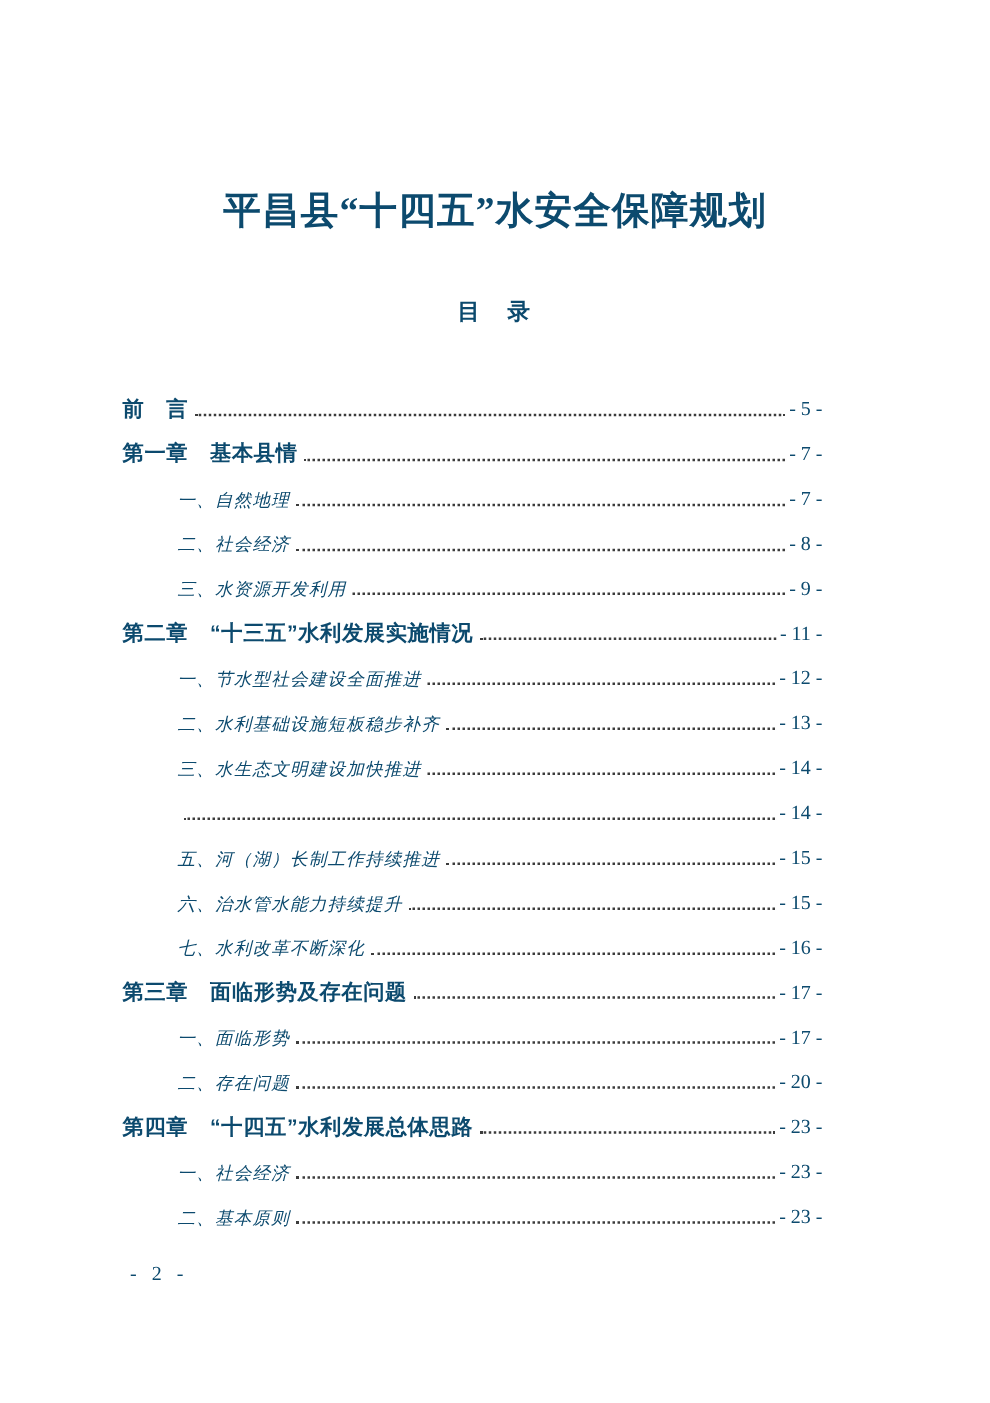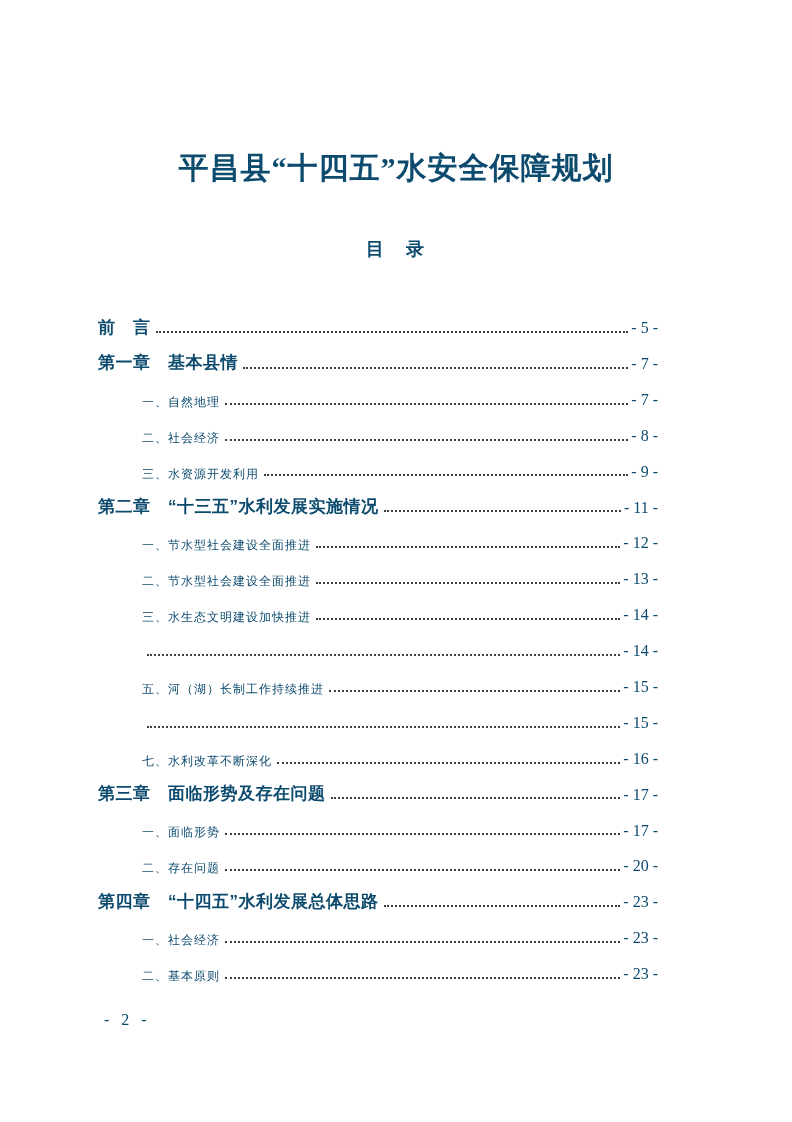--- a/index.html
+++ b/index.html
@@ -64,21 +64,22 @@
     white-space: nowrap;
   }
   .toc-row.chapter .toc-label {
     font-family: "Liberation Sans", sans-serif;
     font-weight: bold;
     font-size: 17px;
     letter-spacing: 0.5px;
   }
   .toc-row.sub .toc-label {
     font-family: "Liberation Serif", serif;
-    font-size: 12px;
+    font-style: italic;
+    font-size: 14px;
     letter-spacing: 1px;
   }
   .toc-leader {
     flex: 1;
     min-width: 12px;
     border-bottom: 2px dotted #3c3c3c;
     margin: 0 3px 4px 5px;
   }
   .toc-page {
     font-family: "Liberation Serif", serif;
@@ -134,39 +135,40 @@
         <span class="toc-label">第二章　“十三五”水利发展实施情况</span>
         <span class="toc-leader"></span>
         <span class="toc-page">- 11 -</span>
       </div>
       <div class="toc-row sub">
         <span class="toc-label">一、节水型社会建设全面推进</span>
         <span class="toc-leader"></span>
         <span class="toc-page">- 12 -</span>
       </div>
       <div class="toc-row sub">
-        <span class="toc-label">二、节水型社会建设全面推进</span>
+        <span class="toc-label">二、水利基础设施短板稳步补齐</span>
         <span class="toc-leader"></span>
         <span class="toc-page">- 13 -</span>
       </div>
       <div class="toc-row sub">
         <span class="toc-label">三、水生态文明建设加快推进</span>
         <span class="toc-leader"></span>
         <span class="toc-page">- 14 -</span>
       </div>
       <div class="toc-row sub">
         <span class="toc-leader"></span>
         <span class="toc-page">- 14 -</span>
       </div>
       <div class="toc-row sub">
         <span class="toc-label">五、河（湖）长制工作持续推进</span>
         <span class="toc-leader"></span>
         <span class="toc-page">- 15 -</span>
       </div>
       <div class="toc-row sub">
+        <span class="toc-label">六、治水管水能力持续提升</span>
         <span class="toc-leader"></span>
         <span class="toc-page">- 15 -</span>
       </div>
       <div class="toc-row sub">
         <span class="toc-label">七、水利改革不断深化</span>
         <span class="toc-leader"></span>
         <span class="toc-page">- 16 -</span>
       </div>
       <div class="toc-row chapter">
         <span class="toc-label">第三章　面临形势及存在问题</span>

